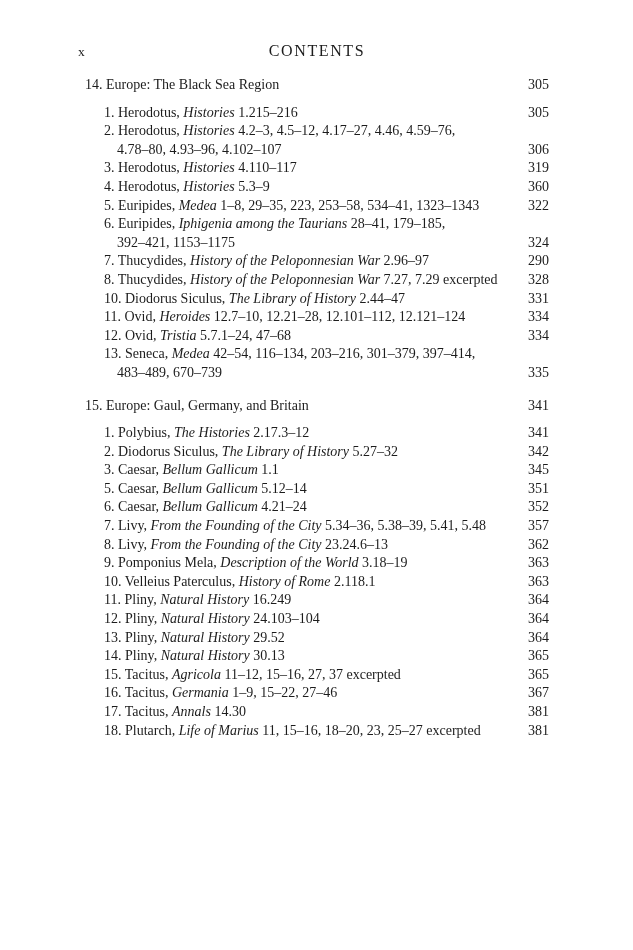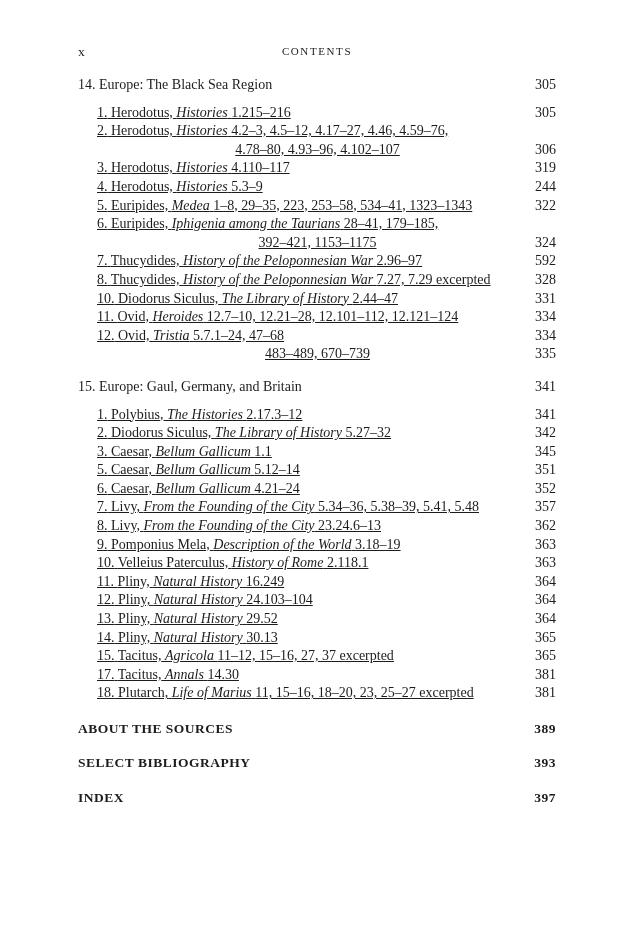--- a/index.html
+++ b/index.html
@@ -32,25 +32,25 @@
     left: 0;
     top: 1px;
     font-size: 13.5px;
   }
   .running-title {
     position: absolute;
     left: 0;
     right: 0;
     top: 0;
     text-align: center;
-    font-size: 11px;
+    font-size: 16px;
     letter-spacing: 1.6px;
   }
   
-  .chapter { margin: 0; }
+  .chapter { margin: 7px; }
   .chapter + .chapter { margin-top: 14px; }
   .chapter-head {
     display: flex;
     align-items: flex-end;
     margin-bottom: 9px;
   }
   .chapter-title { flex: 1 1 auto; }
   .page-num {
     flex: 0 0 auto;
     margin-left: 10px;
@@ -58,31 +58,29 @@
   }
   
   .entry {
     display: flex;
     align-items: flex-end;
   }
   .entry-text {
     flex: 1 1 auto;
     min-width: 0;
     padding-left: 19px;
-    text-decoration: underline;
   }
   .entry-line {
     display: block;
     white-space: nowrap;
   }
   .entry-cont {
     display: block;
     white-space: nowrap;
     padding-left: 13px;
-    text-align: center;
   }
   em { font-style: italic; }
   
   .backmatter { margin-top: 8px; padding-top: 0; }
   .bm-row {
     display: flex;
     align-items: flex-end;
     margin-top: 15.5px;
     font-weight: bold;
     font-size: 13.5px;
@@ -130,21 +128,21 @@
 
     </div>
     <span class="page-num">319</span>
   </div>
 
   <div class="entry">
     <div class="entry-text">
       <span class="entry-line"><span>4.</span> <span>Herodotus,</span> <em>Histories</em> <span>5.3–9</span></span>
 
     </div>
-    <span class="page-num">244</span>
+    <span class="page-num">360</span>
   </div>
 
   <div class="entry">
     <div class="entry-text">
       <span class="entry-line"><span>5.</span> <span>Euripides,</span> <em>Medea</em> <span>1–8, 29–35, 223, 253–58, 534–41, 1323–1343</span></span>
 
     </div>
     <span class="page-num">322</span>
   </div>
 
@@ -154,21 +152,21 @@
       <span class="entry-cont">392–421, 1153–1175</span>
     </div>
     <span class="page-num">324</span>
   </div>
 
   <div class="entry">
     <div class="entry-text">
       <span class="entry-line"><span>7.</span> <span>Thucydides,</span> <em>History of the Peloponnesian War</em> <span>2.96–97</span></span>
 
     </div>
-    <span class="page-num">592</span>
+    <span class="page-num">290</span>
   </div>
 
   <div class="entry">
     <div class="entry-text">
       <span class="entry-line"><span>8.</span> <span>Thucydides,</span> <em>History of the Peloponnesian War</em> <span>7.27, 7.29 excerpted</span></span>
 
     </div>
     <span class="page-num">328</span>
   </div>
 
@@ -192,20 +190,21 @@
   <div class="entry">
     <div class="entry-text">
       <span class="entry-line"><span>12.</span> <span>Ovid,</span> <em>Tristia</em> <span>5.7.1–24, 47–68</span></span>
 
     </div>
     <span class="page-num">334</span>
   </div>
 
   <div class="entry">
     <div class="entry-text">
+      <span class="entry-line"><span>13.</span> <span>Seneca,</span> <em>Medea</em> <span>42–54, 116–134, 203–216, 301–379, 397–414,</span></span>
       <span class="entry-cont">483–489, 670–739</span>
     </div>
     <span class="page-num">335</span>
   </div>
 
 </div>
   </div>
 
   <div class="chapter">
     <div class="chapter-head">
@@ -319,20 +318,27 @@
   </div>
 
   <div class="entry">
     <div class="entry-text">
       <span class="entry-line"><span>15.</span> <span>Tacitus,</span> <em>Agricola</em> <span>11–12, 15–16, 27, 37 excerpted</span></span>
 
     </div>
     <span class="page-num">365</span>
   </div>
 
+  <div class="entry">
+    <div class="entry-text">
+      <span class="entry-line"><span>16.</span> <span>Tacitus,</span> <em>Germania</em> <span>1–9, 15–22, 27–46</span></span>
+
+    </div>
+    <span class="page-num">367</span>
+  </div>
 
   <div class="entry">
     <div class="entry-text">
       <span class="entry-line"><span>17.</span> <span>Tacitus,</span> <em>Annals</em> <span>14.30</span></span>
 
     </div>
     <span class="page-num">381</span>
   </div>
 
   <div class="entry">
@@ -340,30 +346,14 @@
       <span class="entry-line"><span>18.</span> <span>Plutarch,</span> <em>Life of Marius</em> <span>11, 15–16, 18–20, 23, 25–27 excerpted</span></span>
 
     </div>
     <span class="page-num">381</span>
   </div>
 
 </div>
   </div>
 </div>
 
-  <div class="backmatter" id="backmatter">
-  <div class="bm-row">
-    <span class="bm-label">ABOUT THE SOURCES</span>
-    <span class="page-num">389</span>
-  </div>
-
-  <div class="bm-row">
-    <span class="bm-label">SELECT BIBLIOGRAPHY</span>
-    <span class="page-num">393</span>
-  </div>
-
-  <div class="bm-row">
-    <span class="bm-label">INDEX</span>
-    <span class="page-num">397</span>
-  </div>
+
 </div>
 
-</div>
-
 </body></html>

